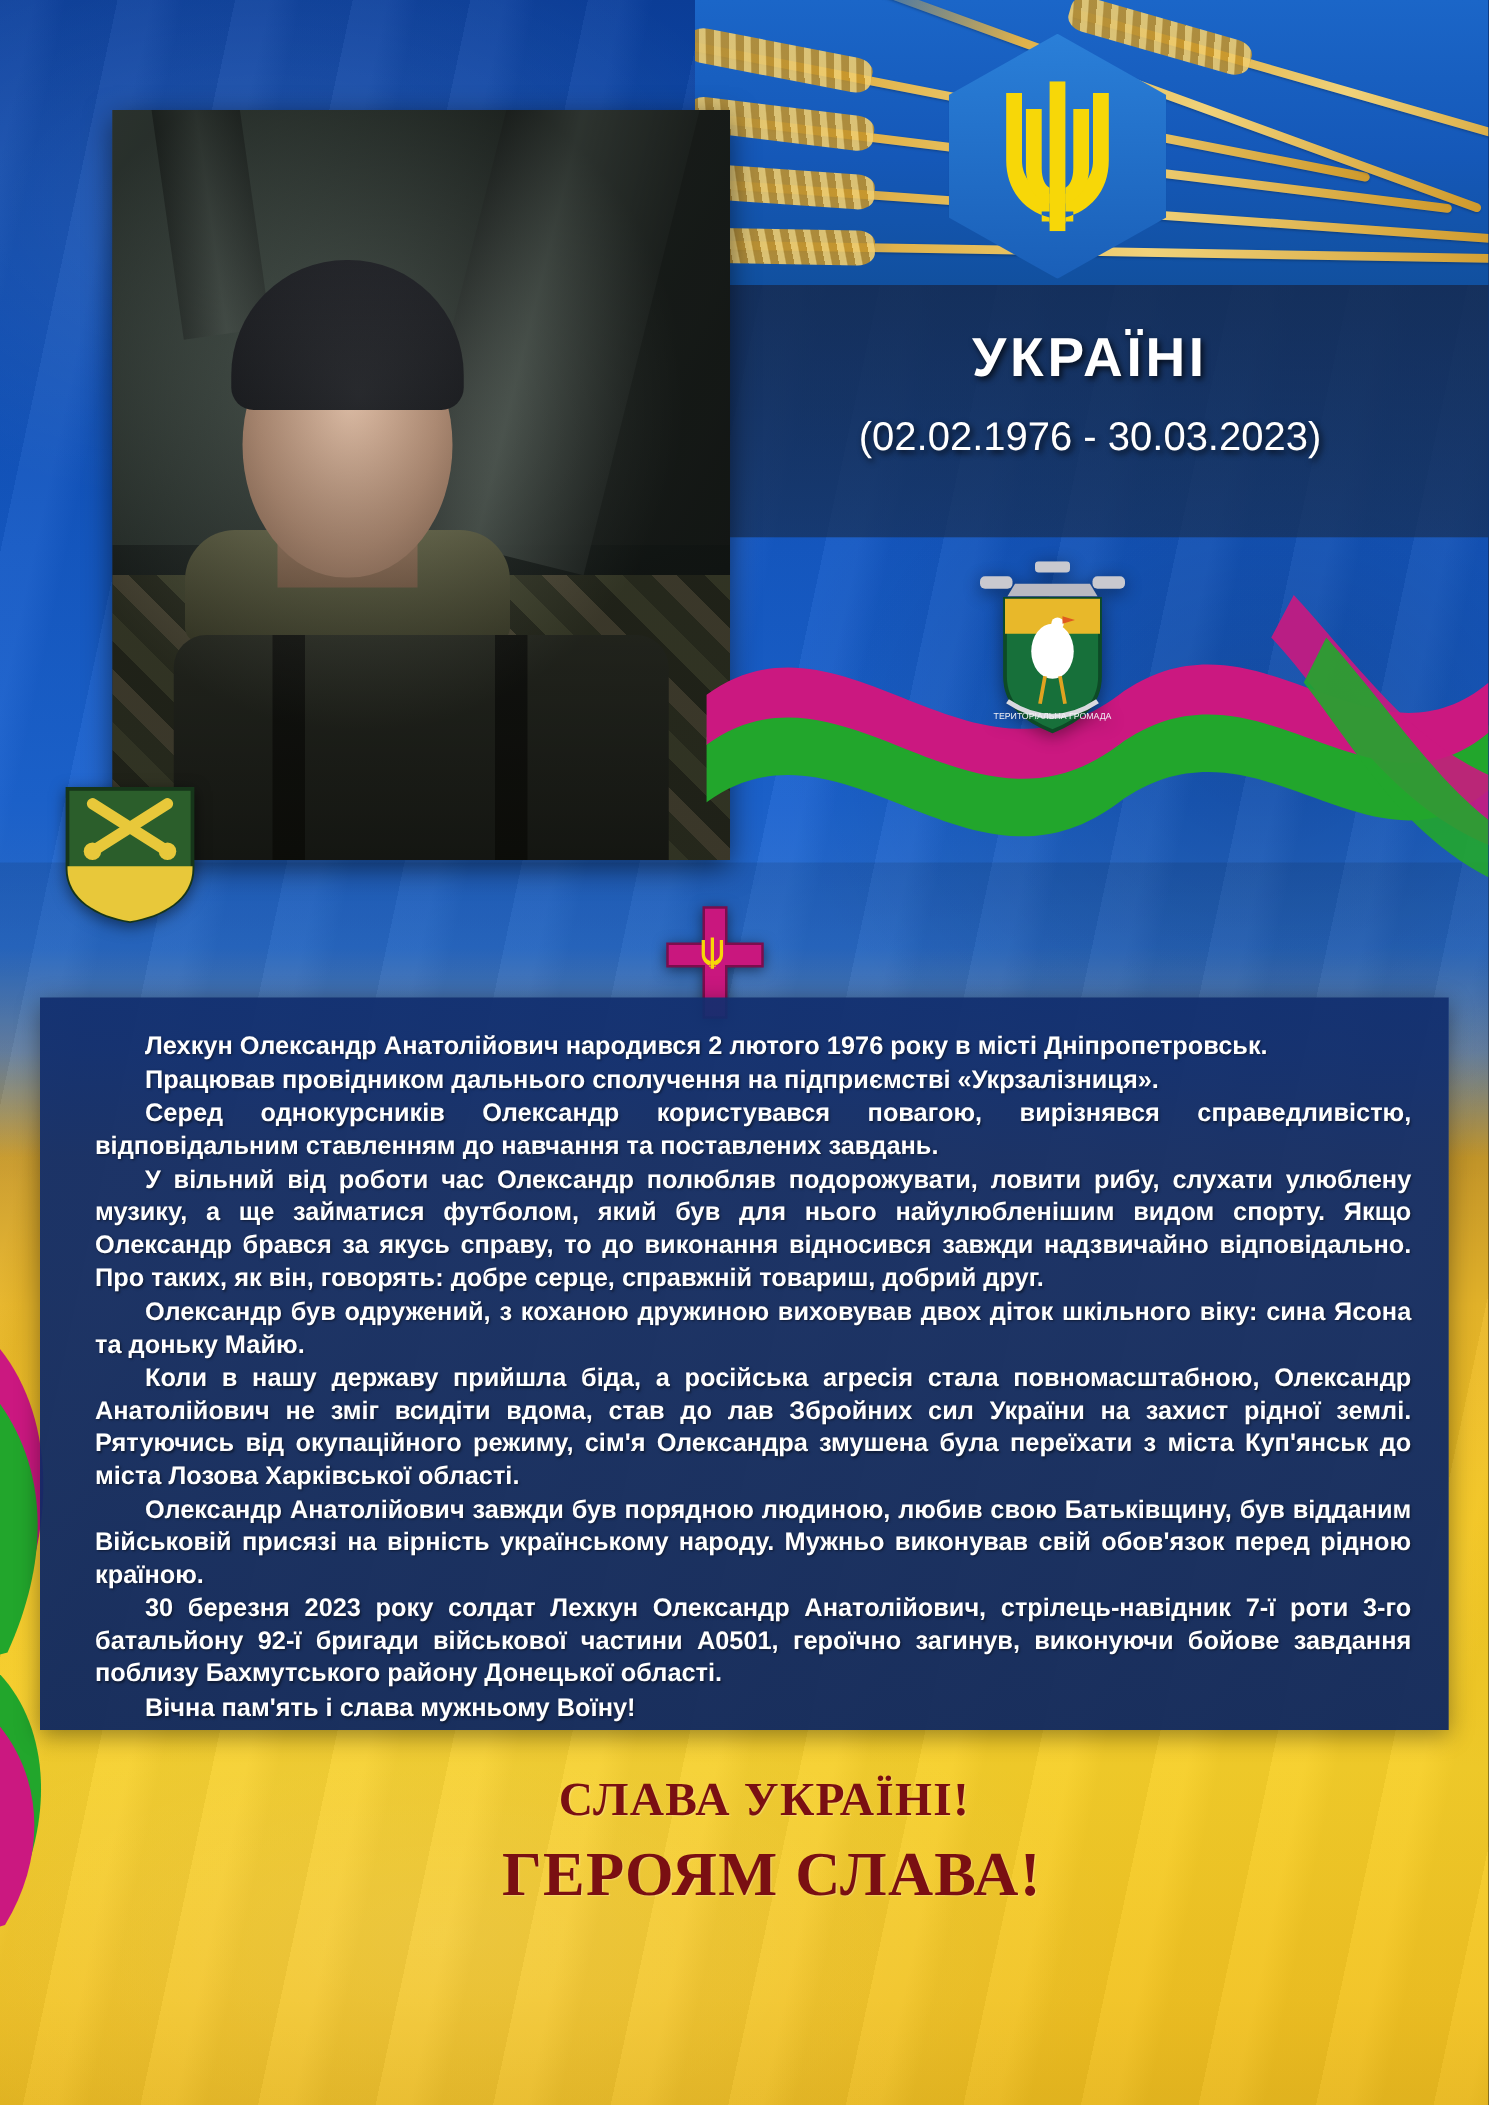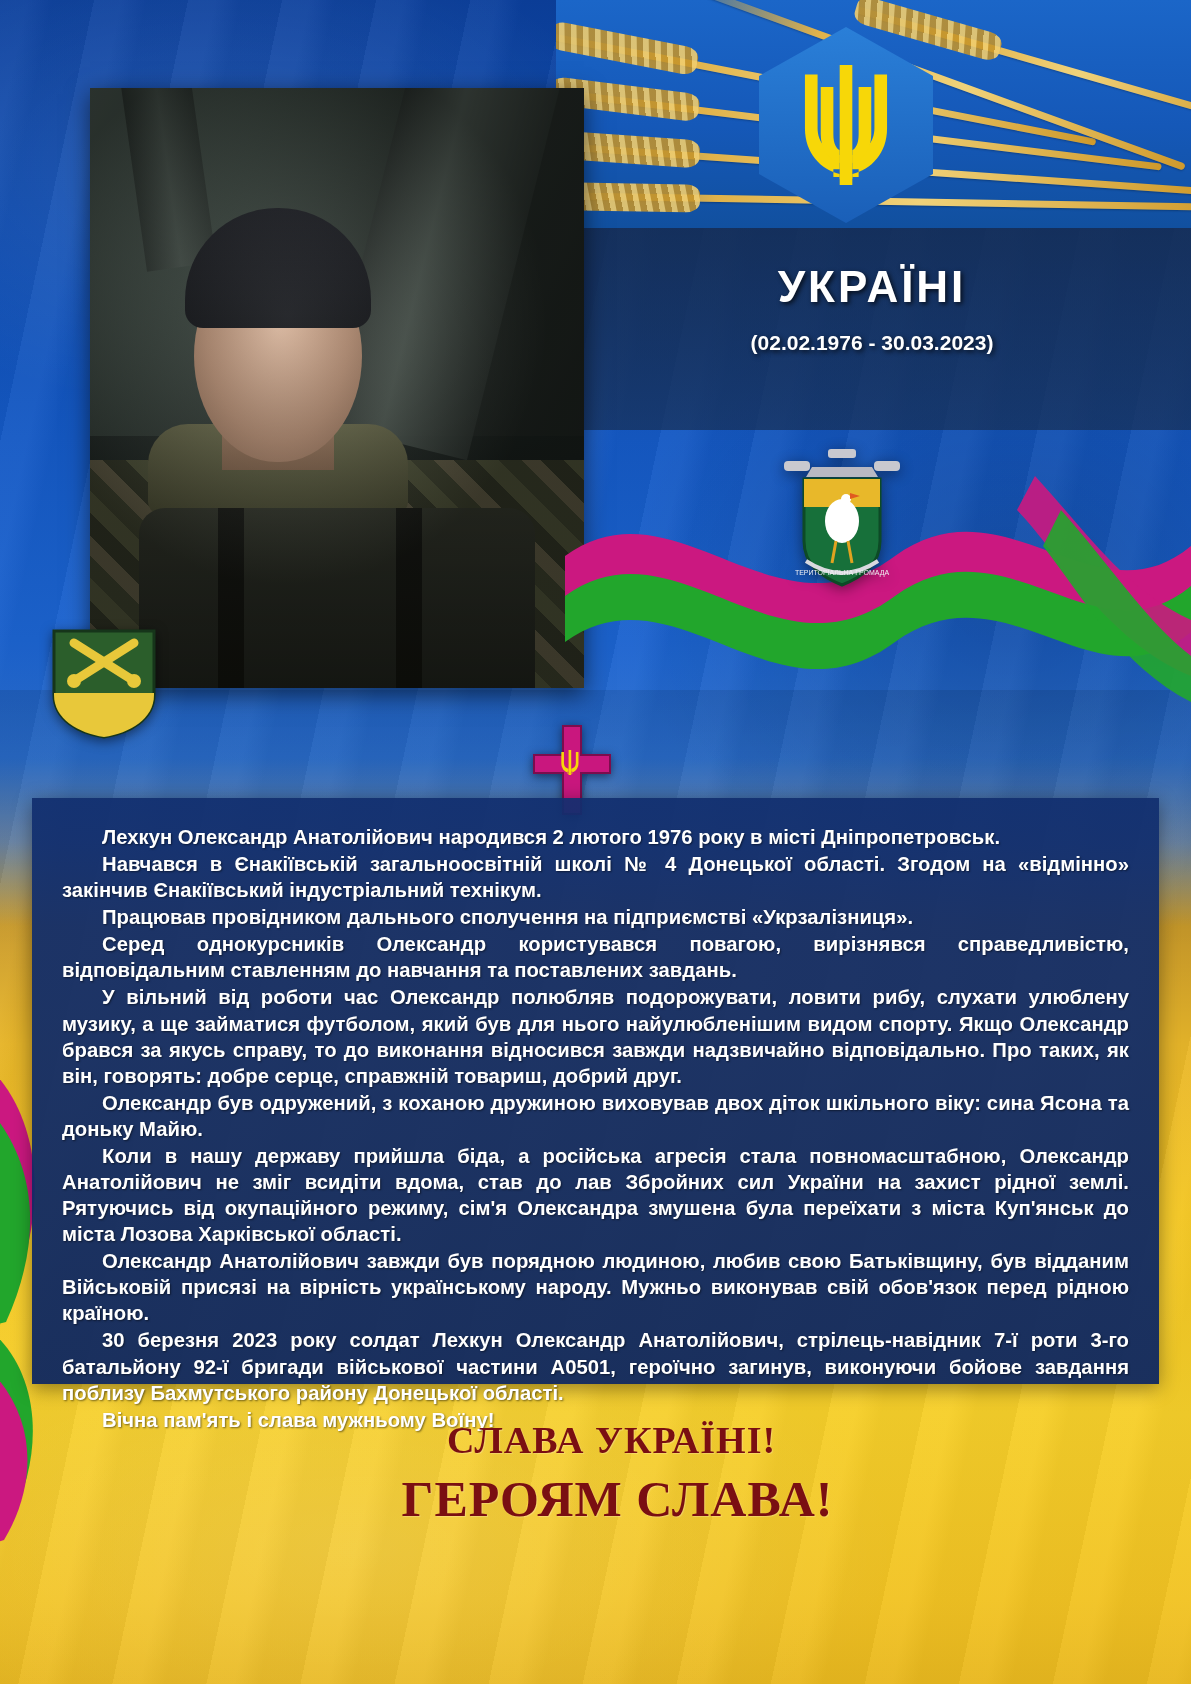--- a/index.html
+++ b/index.html
@@ -116,21 +116,21 @@
     color: #ffffff;
     text-shadow: 2px 2px 5px rgba(0,0,0,0.75);
   }
   .name-last {
     font-size: 44px; font-weight: bold; letter-spacing: 3px; line-height: 1.15;
   }
   .name-first {
     font-size: 34px; font-weight: bold; letter-spacing: 1px; margin-top: 4px; line-height: 1.2;
   }
   .name-dates {
-    font-size: 21px; font-weight: bold; margin-top: 18px;
+    font-size: 32px; font-weight: normal; margin-top: 18px;
   }
 
   
   .photo-frame {
     position: absolute;
     left: 90px; top: 88px; width: 494px; height: 600px;
     background: #1b1b1b;
     box-shadow: 0 6px 22px rgba(0,0,0,0.55);
     overflow: hidden;
   }
@@ -235,21 +235,21 @@
   }
 
   
   .panel {
     position: absolute;
     left: 32px; top: 798px; width: 1127px; height: 586px;
     background: linear-gradient(180deg, rgba(17,46,110,0.93), rgba(14,39,96,0.95));
     box-shadow: 0 4px 18px rgba(0,0,0,0.4);
   }
   .panel-inner {
-    padding: 26px 30px 14px 30px;
+    padding: 26px 30px 14px 44px;
     color: #ffffff;
     font-size: 20.3px;
     line-height: 1.285;
     text-align: justify;
     font-weight: bold;
     text-shadow: 1px 1px 2px rgba(0,0,0,0.5);
   }
   .panel-inner p {
     margin: 0 0 1px 0;
     text-indent: 40px;
@@ -390,21 +390,20 @@
   <div class="ribbon-bottom-left">
     <svg viewBox="0 0 120 220" preserveAspectRatio="none" aria-hidden="true">
       <path d="M0 0 C48 40, 58 120, 18 196 L0 200 Z" fill="#22a62c"></path>
       <path d="M0 40 C44 84, 50 150, 14 210 L0 214 Z" fill="#cb1880"></path>
     </svg>
   </div>
 
   <div class="panel">
     <div class="panel-inner">
       <p>Лехкун Олександр Анатолійович народився 2 лютого 1976 року в місті Дніпропетровськ.</p>
-      <p>Навчався в Єнакіївській загальноосвітній школі № 4 Донецької області. Згодом на «відмінно» закінчив Єнакіївський індустріальний технікум.</p>
       <p>Працював провідником дальнього сполучення на підприємстві «Укрзалізниця».</p>
       <p>Серед однокурсників Олександр користувався повагою, вирізнявся справедливістю, відповідальним ставленням до навчання та поставлених завдань.</p>
       <p>У вільний від роботи час Олександр полюбляв подорожувати, ловити рибу, слухати улюблену музику, а ще займатися футболом, який був для нього найулюбленішим видом спорту. Якщо Олександр брався за якусь справу, то до виконання відносився завжди надзвичайно відповідально. Про таких, як він, говорять: добре серце, справжній товариш, добрий друг.</p>
       <p>Олександр був одружений,  з коханою дружиною виховував двох діток шкільного віку: сина Ясона та доньку Майю.</p>
       <p>Коли в нашу державу прийшла біда, а російська агресія стала повномасштабною, Олександр Анатолійович не зміг всидіти вдома, став до лав Збройних сил України на захист рідної землі. Рятуючись від окупаційного режиму, сім'я Олександра змушена була переїхати з міста Куп'янськ до міста Лозова Харківської області.</p>
       <p>Олександр Анатолійович завжди був порядною людиною, любив свою Батьківщину, був відданим Військовій присязі на вірність українському народу. Мужньо виконував свій обов'язок перед рідною країною.</p>
       <p>30 березня 2023 року солдат Лехкун Олександр Анатолійович, стрілець-навідник 7-ї роти 3-го батальйону 92-ї бригади військової частини А0501, героїчно загинув, виконуючи бойове завдання поблизу Бахмутського району Донецької області.</p>
       <p>Вічна пам'ять і слава мужньому Воїну!</p>
     </div>
   </div>

